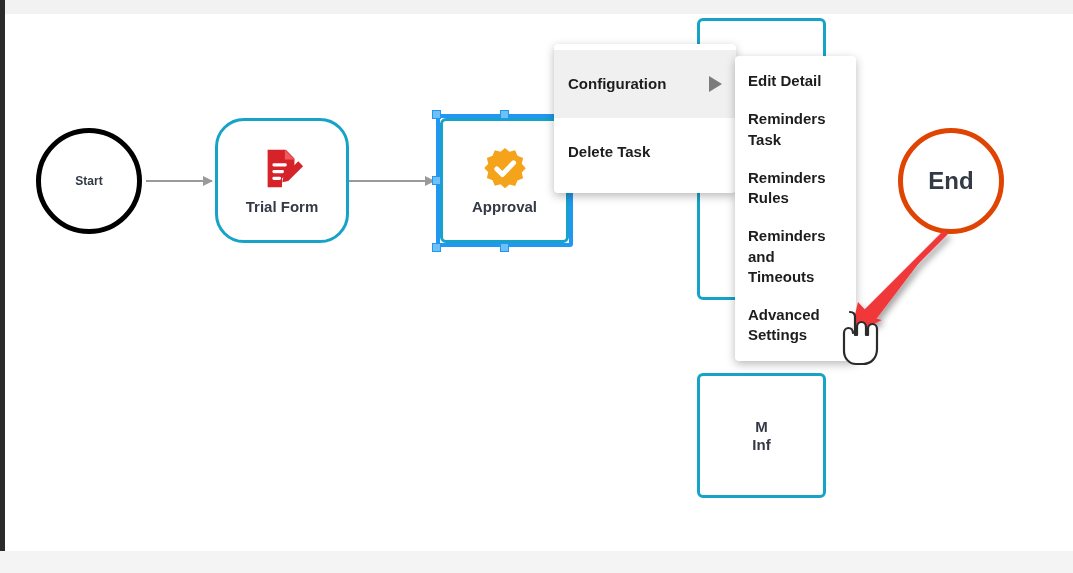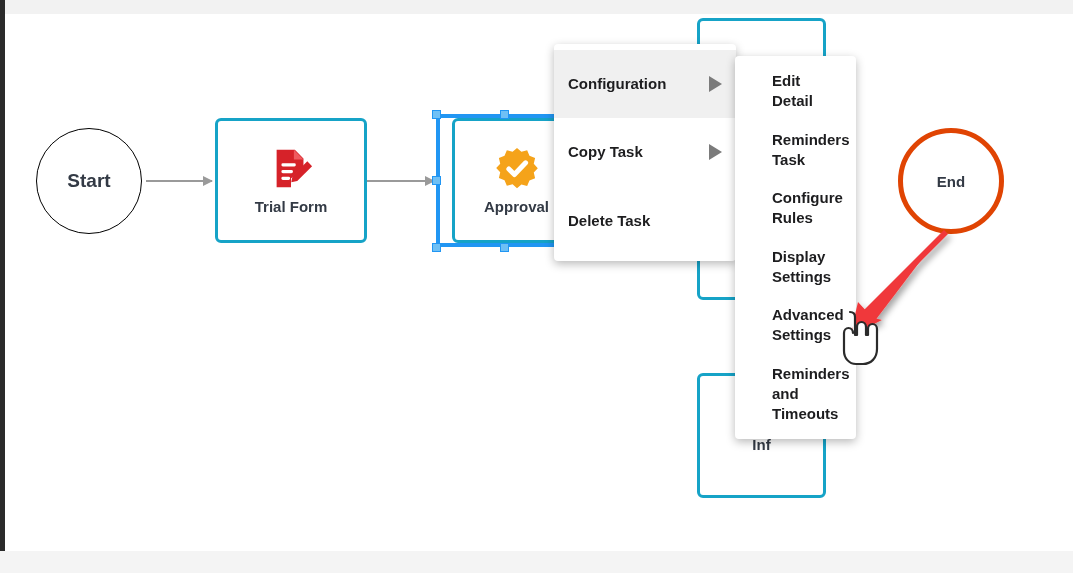--- a/index.html
+++ b/index.html
@@ -38,44 +38,44 @@
   .circle-node {
     position: absolute;
     border-radius: 50%;
     background: #ffffff;
     display: flex; align-items: center; justify-content: center;
     font-weight: bold;
     color: #333a45;
   }
   #start-node {
     left: 36px; top: 128px; width: 106px; height: 106px;
-    border: 1px solid #000000;
-    font-size: 19px;
+    border: 5px solid #000000;
+    font-size: 12px;
   }
   #end-node {
     left: 898px; top: 128px; width: 106px; height: 106px;
     border: 5px solid #E04403;
-    font-size: 15px;
+    font-size: 24px;
   }
 
   .task-node {
     position: absolute;
     background: #ffffff;
     border: 3px solid #16A3C7;
     border-radius: 6px;
     display: flex; flex-direction: column;
     align-items: center; justify-content: center;
     gap: 6px;
   }
   .task-label {
     font-size: 15px; font-weight: bold; color: #333a45;
     text-align: center; line-height: 1.15;
   }
-  #trial-form-node { left: 215px; top: 118px; width: 152px; height: 125px; }
-  #approval-node   { left: 452px; top: 118px; width: 129px; height: 125px;
+  #trial-form-node { left: 215px; top: 118px; width: 134px; height: 125px; border-radius: 29px; }
+  #approval-node   { left: 440px; top: 118px; width: 129px; height: 125px;
                      border-color: #16A3C7; }
 
   
   .sel-frame {
     position: absolute;
     left: 436px; top: 114px; width: 137px; height: 133px;
     border: 4px solid #2196F3;
     border-radius: 3px;
     pointer-events: none;
   }
@@ -134,21 +134,21 @@
     cursor: default;
   }
   .menu-item.hl { background: #f0f0f0; }
   .menu-item .caret {
     width: 0; height: 0; flex: 0 0 auto; margin-left: 10px;
     border-left: 13px solid #7b7b7b;
     border-top: 8px solid transparent;
     border-bottom: 8px solid transparent;
   }
   #menu-main .menu-item { padding: 24px 14px; justify-content: space-between; }
-  #menu-sub  .menu-item { padding: 9px 13px; margin-left: 24px; }
+  #menu-sub  .menu-item { padding: 9px 13px; }
 
   
   #annot-arrow { position: absolute; left: 820px; top: 228px; width: 140px; height: 120px; }
   #hand-cursor { position: absolute; left: 838px; top: 310px; width: 42px; height: 56px; }
 </style>
 </head>
 <body>
 
 <div id="stage">
 
@@ -202,46 +202,39 @@
   <div class="handle" style="left:432px;  top:176px;"></div>
   <div class="handle" style="left:432px;  top:243px;"></div>
   <div class="handle" style="left:500px;  top:243px;"></div>
 
   <div class="menu" id="menu-main">
     <div class="menu-item hl">
       <span>Configuration</span>
       <span class="caret"></span>
     </div>
     <div class="menu-item">
-      <span>Copy Task</span>
-      <span class="caret"></span>
-    </div>
-    <div class="menu-item">
       <span>Delete Task</span>
     </div>
   </div>
 
   <div class="menu" id="menu-sub">
     <div class="menu-item">
       <span>Edit Detail</span>
     </div>
     <div class="menu-item">
       <span>Reminders Task</span>
     </div>
     <div class="menu-item">
-      <span>Configure Rules</span>
-    </div>
-    <div class="menu-item">
-      <span>Display Settings</span>
+      <span>Reminders Rules</span>
+    </div>
+    <div class="menu-item">
+      <span>Reminders and Timeouts</span>
     </div>
     <div class="menu-item">
       <span>Advanced Settings</span>
-    </div>
-    <div class="menu-item">
-      <span>Reminders and Timeouts</span>
     </div>
   </div>
 
   <svg id="annot-arrow" viewBox="0 0 140 120">
     <defs>
       <filter id="sh" x="-30%" y="-30%" width="170%" height="170%">
         <feDropShadow dx="3" dy="4" stdDeviation="3" flood-color="#000" flood-opacity="0.35"></feDropShadow>
       </filter>
     </defs>
     <g filter="url(#sh)">

